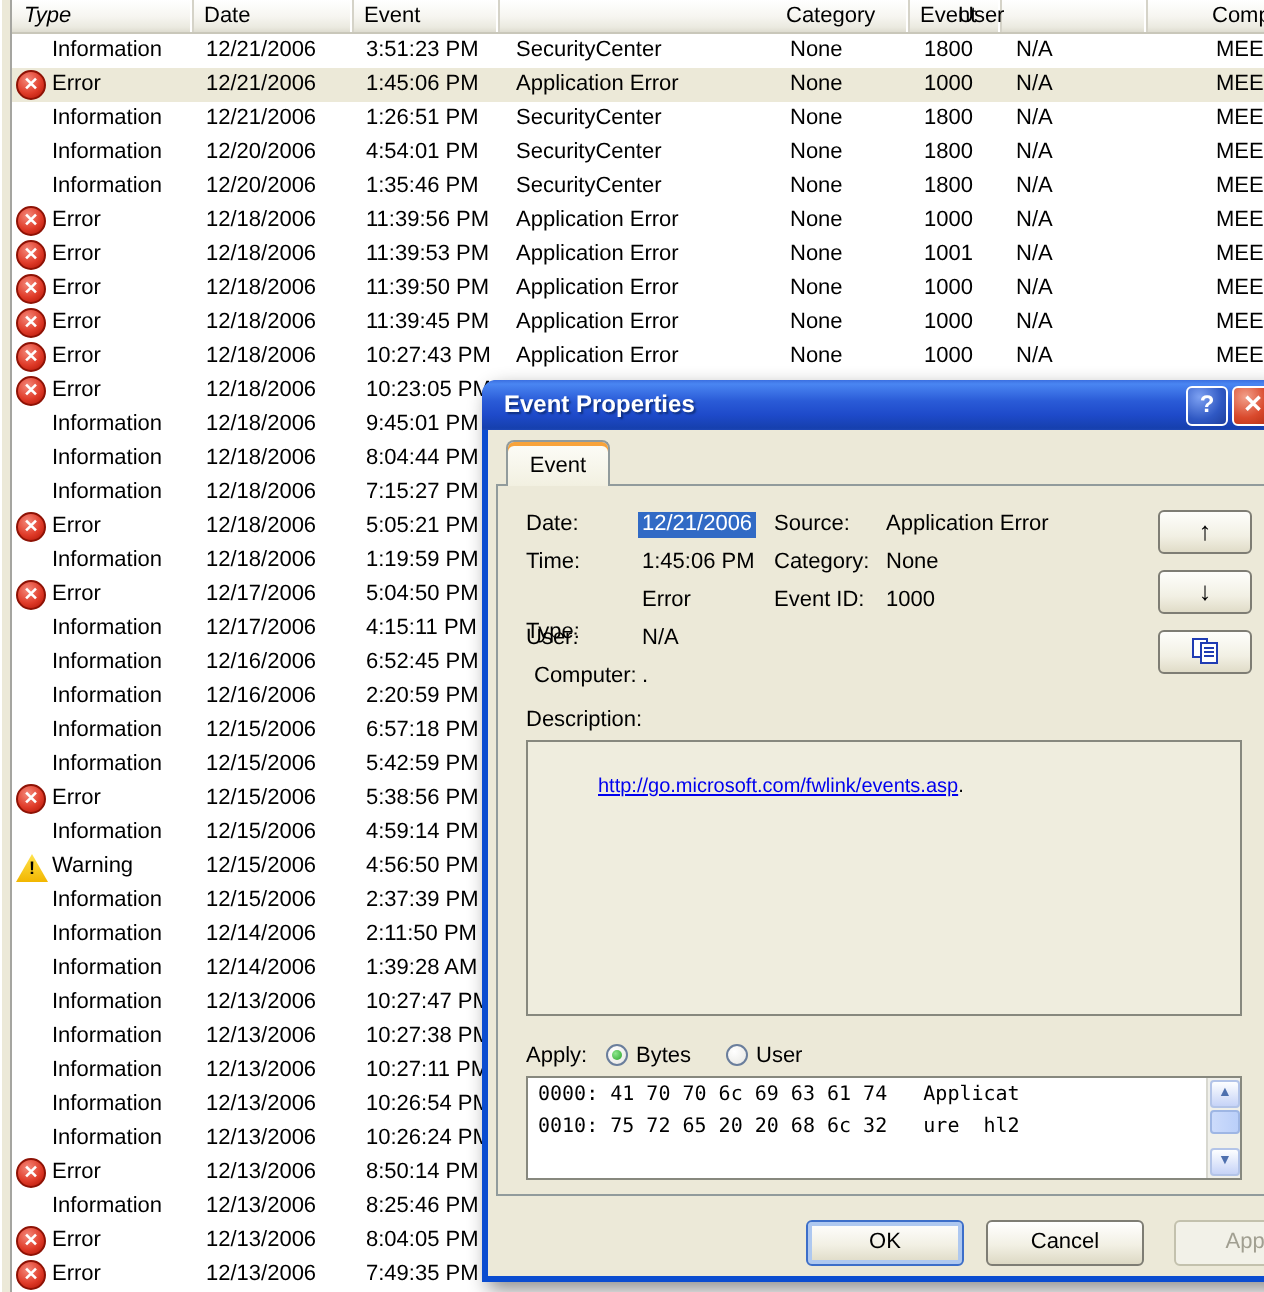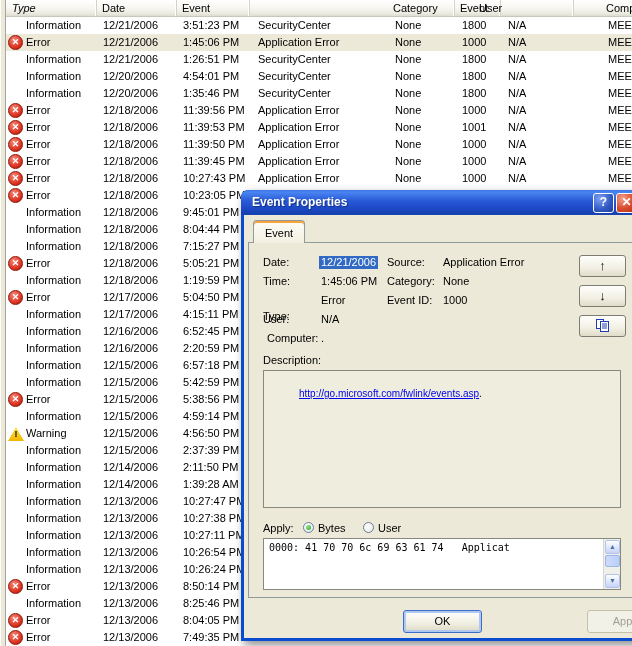--- a/index.html
+++ b/index.html
@@ -455,25 +455,26 @@
         </div>
       </div>
 
       <span class="fl data-label">Apply:</span>
       <span class="radio checked" style="left:54px"></span>
       <span class="radio-label fl" style="left:69px">Bytes</span>
       <span class="radio" style="left:114px"></span>
       <span class="radio-label fl" style="left:129px">User</span>
 
       <div class="data-box">
-        <div class="hexpre"><div>0000: 41 70 70 6c 69 63 61 74   Applicat</div></div>
+        <div class="hexpre"><div>0000: 41 70 70 6c 69 63 61 74   Applicat</div><div>0010: 75 72 65 20 20 68 6c 32   ure  hl2</div></div>
         <div class="sbar">
           <div class="sb-btn sb-up">▲</div>
           <div class="sb-thumb"></div>
           <div class="sb-btn sb-down">▼</div>
         </div>
       </div>
     </div>
 
     <div class="btn btn-ok">OK</div>
+    <div class="btn btn-cancel">Cancel</div>
     <div class="btn btn-apply">Apply</div>
   </div>
 </div>
 
 </body></html>

